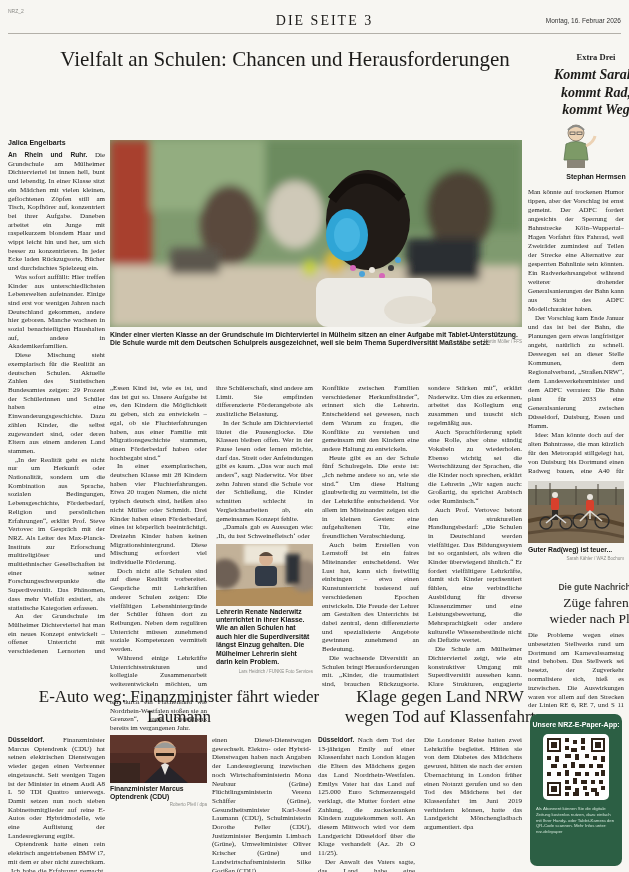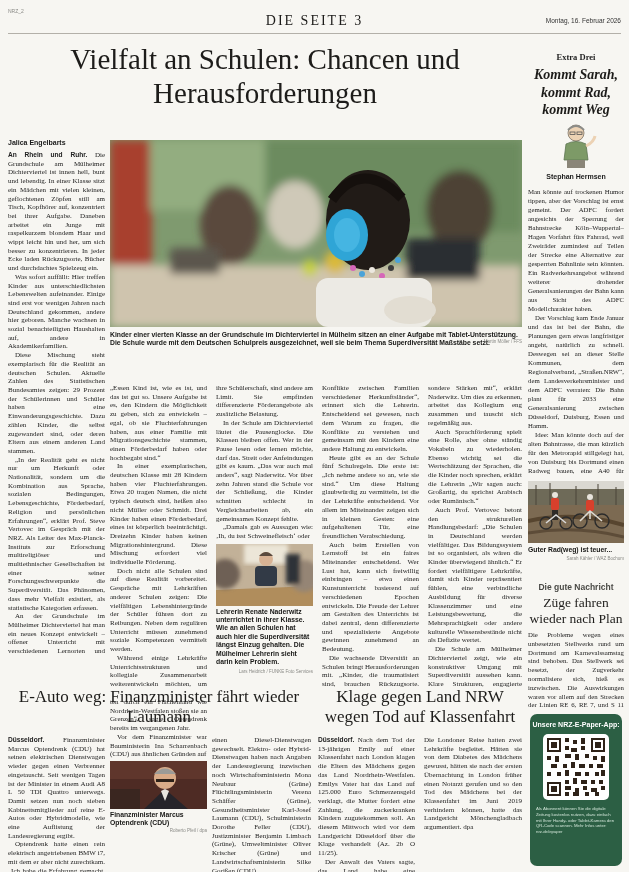--- a/index.html
+++ b/index.html
@@ -1,27 +1,27 @@
 <!DOCTYPE html>
 <html lang="de"><head>
 <meta charset="utf-8">
 <style>
   html,body{margin:0;padding:0;}
   .page{position:relative;width:629px;height:872px;background:#f7f6f2;overflow:hidden;
         font-family:"Liberation Serif","DejaVu Serif",serif;color:#222;}
   .sans{font-family:"Liberation Sans","DejaVu Sans",sans-serif;}
   .abs{position:absolute;}
-  .ctr{text-align:center;}
+  .ctr{text-align:center;padding-left:20px;}
   
   .edition{left:8px;top:8px;font-size:5px;color:#8a8a86;}
   .section-title{left:0;right:0;top:13px;font-size:14px;letter-spacing:2px;color:#1d1c1a;}
   .page-date{right:8px;top:17px;font-size:6.5px;color:#333;}
   .head-rule{left:8px;top:33px;width:613px;height:1px;background:#b3b0a9;}
   
-  .main-hl{left:30px;top:42px;width:470px;font-size:29px;line-height:34px;color:#1d1c1a;}
+  .main-hl{left:30px;top:42px;width:470px;font-size:21px;line-height:34px;color:#1d1c1a;}
   .deck{left:55px;top:114px;width:420px;font-size:10px;line-height:13px;font-weight:bold;color:#252422;}
   .byline{left:8px;top:139px;font-size:7px;font-weight:bold;color:#1a1a1a;}
   
   .bodytext p{margin:0;font-size:7px;line-height:8.7px;text-align:justify;color:#222;}
   .plist p{text-indent:7px;}
   .plist.flush p:first-child{text-indent:0;}
   .lead-p{margin:0;font-size:7px;line-height:8.7px;text-align:justify;color:#222;}
   .dateline{font-family:"Liberation Sans","DejaVu Sans",sans-serif;font-size:6.6px;font-weight:bold;}
   .col{overflow:hidden;}
   .colA{left:8px;top:151px;width:97px;height:506px;}
@@ -191,21 +191,20 @@
   <div class="abs ctr hl2 a2-hl">E-Auto weg: Finanzminister fährt wieder Laumann</div>
   <div class="abs col a2colA bodytext">
     <p class="lead-p"><b class="dateline">Düsseldorf.</b> <span>Finanzminister Marcus Optendrenk (CDU) hat seinen elektrischen Dienstwagen wieder gegen einen Verbrenner eingetauscht. Seit wenigen Tagen ist der Minister in einem Audi A8 L 50 TDI Quattro unterwegs. Damit setzen nun noch sieben Kabinettsmitglieder auf reine E-Autos oder Hybridmodelle, wie eine Auflistung der Landesregierung ergibt.</span></p>
     <div class="plist">
         <p>Optendrenk hatte einen rein elektrisch angetriebenen BMW i7, mit dem er aber nicht zurechtkam. „Ich habe die Erfahrung gemacht, dass ein Elektrofahrzeug im Alltagsbetrieb im politischen Düsseldorf gut funktioniert, aber bei einem engen Terminkalender und langen Fahr-</p>
       </div>
   </div>
   <div class="abs col a2colB bodytext">
     <div class="plist flush">
         <p>ten durch ein Flächenland wie Nordrhein-Westfalen stoßen sie an Grenzen“, sagte Optendrenk bereits im vergangenen Jahr.</p>
-        <p>Vor dem Finanzminister war Bauministerin Ina Scharrenbach (CDU) aus ähnlichen Gründen auf</p>
       </div>
     <div class="ministerfig">
       <svg width="97" height="48" viewBox="0 0 97 48">
         <rect width="97" height="48" fill="#4e2b24"></rect>
         <rect x="0" y="0" width="97" height="18" fill="#5f362c"></rect>
         <circle cx="55" cy="17" r="11" fill="#d8ab88"></circle>
         <path d="M44 13 Q55 2 66 13" fill="#9b9b97"></path>
         <rect x="46" y="18" width="18" height="3" fill="#2b2018"></rect>
         <polygon points="34,48 55,28 78,48" fill="#26242a"></polygon>
         <polygon points="51,30 55,28 59,30 55,40" fill="#e8e5df"></polygon>

